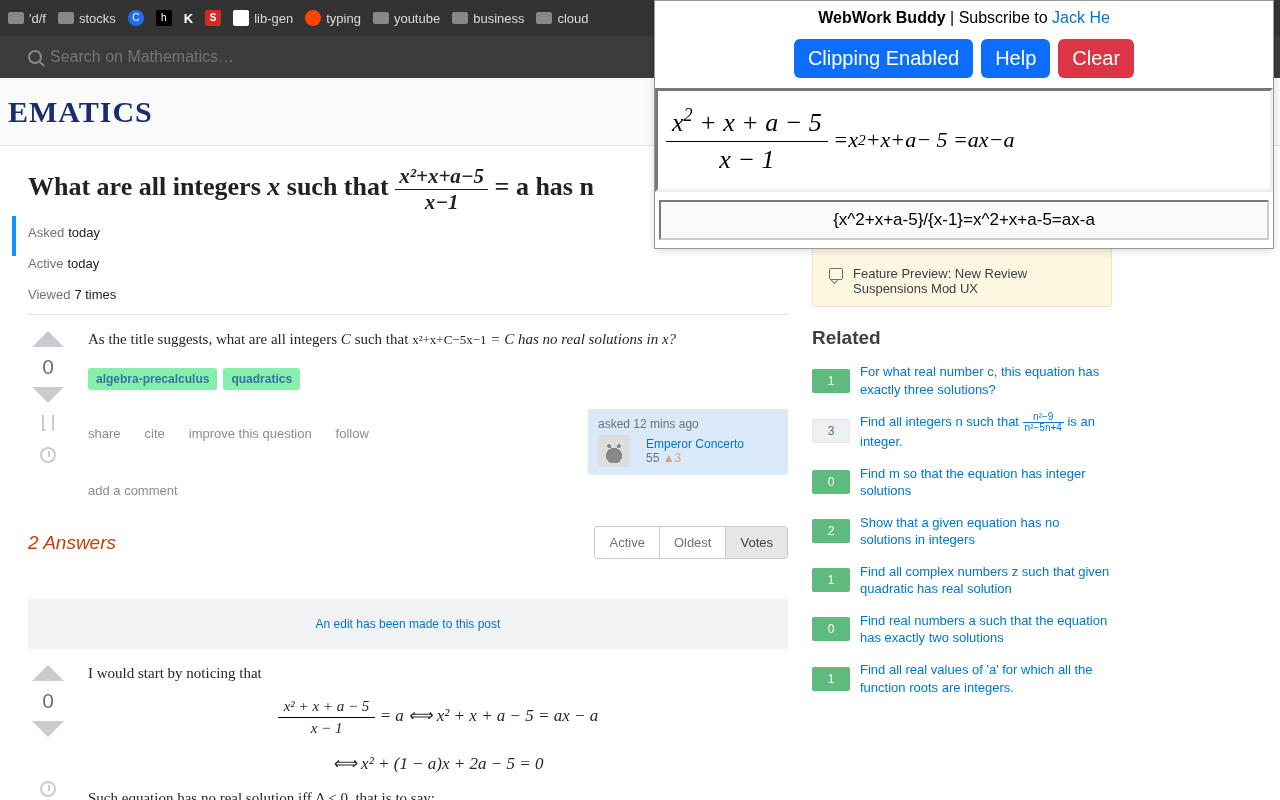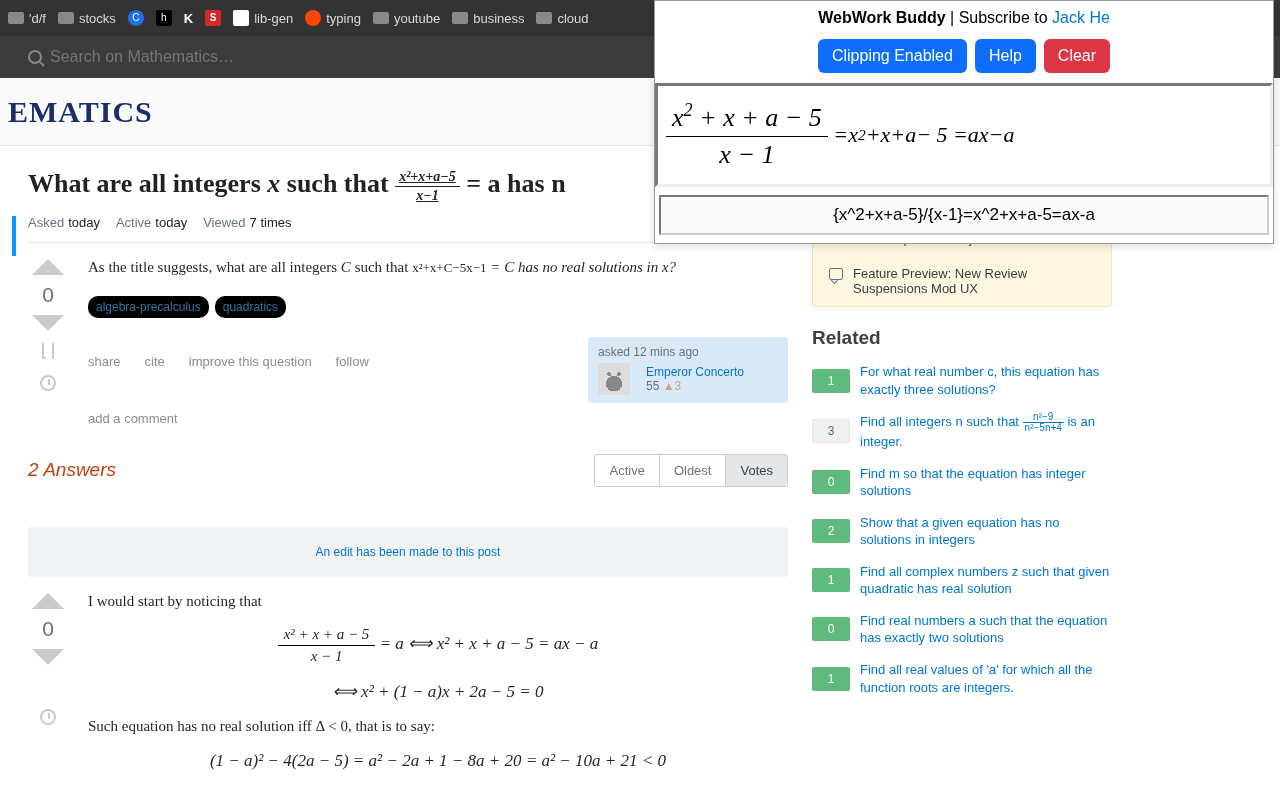--- a/index.html
+++ b/index.html
@@ -22,44 +22,44 @@
     .site-logo { font-family: Georgia, serif; font-size: 30px; font-weight: bold; color: #1a2d6e; letter-spacing: 1px; }
     
     
     .main-wrap { display: flex; padding: 20px 12px; gap: 24px; }
     .left-rail { width: 4px; background: #0a95ff; margin-right: -12px; margin-top: 50px; height: 40px; }
     .content { flex: 1; max-width: 760px; }
     .sidebar { width: 300px; }
     
     
     .q-title { font-family: Georgia, serif; font-size: 26px; color: #222; line-height: 1.35; margin-bottom: 12px; }
-    .q-title .math-frac { display: inline-block; text-align: center; vertical-align: middle; font-size: 14px; line-height: 1; font-style: italic; text-decoration: underline; }
+    .q-title .math-frac { display: inline-block; text-align: center; vertical-align: middle; font-size: 21px; line-height: 1; font-style: italic; }
     .q-title .math-frac .num { display: block; border-bottom: 1.2px solid #222; padding: 0 4px 2px; }
     .q-title .math-frac .den { display: block; padding: 2px 4px 0; }
-    .q-stats { display: flex; gap: 16px; font-size: 13px; color: #6a737c; padding-bottom: 12px; border-bottom: 1px solid #e4e6e8; margin-bottom: 16px; }
+    .q-stats { display: flex; gap: 16px; font-size: 13px; color: #6a737c; padding-bottom: 12px; border-bottom: 1px solid #e4e6e8; margin-bottom: 16px; flex-direction: column; }
     .q-stats span strong { color: #222; font-weight: normal; margin-left: 4px; }
     
     
     .post { display: flex; gap: 20px; margin-bottom: 20px; }
     .vote-cell { width: 40px; display: flex; flex-direction: column; align-items: center; gap: 8px; }
     .vote-arrow-up, .vote-arrow-down { width: 0; height: 0; border-left: 16px solid transparent; border-right: 16px solid transparent; cursor: pointer; }
     .vote-arrow-up { border-bottom: 16px solid #c9cbcf; }
     .vote-arrow-down { border-top: 16px solid #c9cbcf; }
     .vote-count { font-size: 21px; color: #6a737c; }
     .bookmark-ico { width: 12px; height: 16px; border: 2px solid #c9cbcf; border-top: none; position: relative; margin-top: 4px; cursor: pointer; }
     .bookmark-ico::after { content: ''; position: absolute; bottom: -2px; left: 1px; width: 0; height: 0; border-left: 4px solid transparent; border-right: 4px solid transparent; border-bottom: 6px solid #fff; }
     .history-ico { width: 16px; height: 16px; border: 2px solid #c9cbcf; border-radius: 50%; margin-top: 8px; cursor: pointer; position: relative; }
     .history-ico::before { content: ''; position: absolute; top: 2px; left: 6px; width: 2px; height: 6px; background: #c9cbcf; }
     .post-body { flex: 1; font-size: 15px; color: #242729; }
     .post-body p { margin-bottom: 16px; font-family: Georgia, serif; }
     .post-body .math { font-family: Georgia, 'Times New Roman', serif; font-style: italic; }
     
     
     .tags { display: flex; gap: 6px; margin: 20px 0 12px; }
-    .tag { background: #000000; color: #39739d; padding: 4px 8px; border-radius: 10px; font-size: 12px; cursor: pointer; }
+    .tag { background: #86efac; color: #39739d; padding: 4px 8px; border-radius: 3px; font-size: 12px; cursor: pointer; font-weight: bold; }
     
     
     .post-actions { display: flex; gap: 24px; font-size: 13px; color: #848d95; margin-top: 36px; }
     .post-actions span { cursor: pointer; }
     
     
     .user-card { background: #d9e9f7; padding: 8px 10px; border-radius: 3px; width: 200px; font-size: 12px; float: right; margin-top: -32px; }
     .user-card .asked { color: #6a737c; }
     .user-card .user-row { display: flex; gap: 16px; margin-top: 4px; align-items: center; }
     .avatar { width: 32px; height: 32px; background: #ddd; border-radius: 2px; position: relative; overflow: hidden; }
@@ -103,21 +103,21 @@
     .related-item .link .sml-frac { display: inline-block; text-align: center; vertical-align: middle; font-size: 10px; line-height: 1; }
     .related-item .link .sml-frac .n { display: block; border-bottom: 1px solid #0077cc; padding: 0 2px; }
     .related-item .link .sml-frac .d { display: block; padding: 0 2px; }
     
     
     .wwb { position: absolute; top: 0; right: 6px; width: 620px; background: #fff; border: 1px solid #999; box-shadow: 0 2px 8px rgba(0,0,0,0.15); z-index: 100; }
     .wwb-title { text-align: center; padding: 8px; font-size: 16px; }
     .wwb-title b { font-weight: bold; }
     .wwb-title a { color: #0077cc; text-decoration: none; }
     .wwb-buttons { display: flex; justify-content: center; gap: 8px; padding: 4px 0 10px; }
-    .wwb-btn { padding: 8px 14px; border-radius: 6px; color: #fff; font-size: 16px; cursor: pointer; border: none; }
+    .wwb-btn { padding: 8px 14px; border-radius: 6px; color: #fff; font-size: 20px; cursor: pointer; border: none; }
     .wwb-btn.blue { background: #0d6efd; }
     .wwb-btn.red { background: #dc3545; }
     .wwb-math { border: 3px inset #ccc; border-right-color: #eee; border-bottom-color: #eee; padding: 14px 8px; background: #fff; font-family: Georgia, 'Times New Roman', serif; font-size: 22px; font-style: italic; white-space: nowrap; overflow: hidden; display: flex; align-items: center; }
     .wwb-math .big-frac { display: inline-block; text-align: center; vertical-align: middle; font-size: 26px; line-height: 1.1; }
     .wwb-math .big-frac .nm { display: block; border-bottom: 1.5px solid #000; padding: 0 6px 4px; }
     .wwb-math .big-frac .dn { display: block; padding: 4px 6px 0; }
     .wwb-input { width: calc(100% - 8px); margin: 8px 4px; padding: 8px; font-size: 17px; text-align: center; border: 2px inset #ccc; background: #fafafa; }
     
     sup { font-size: 0.7em; }
   </style>

